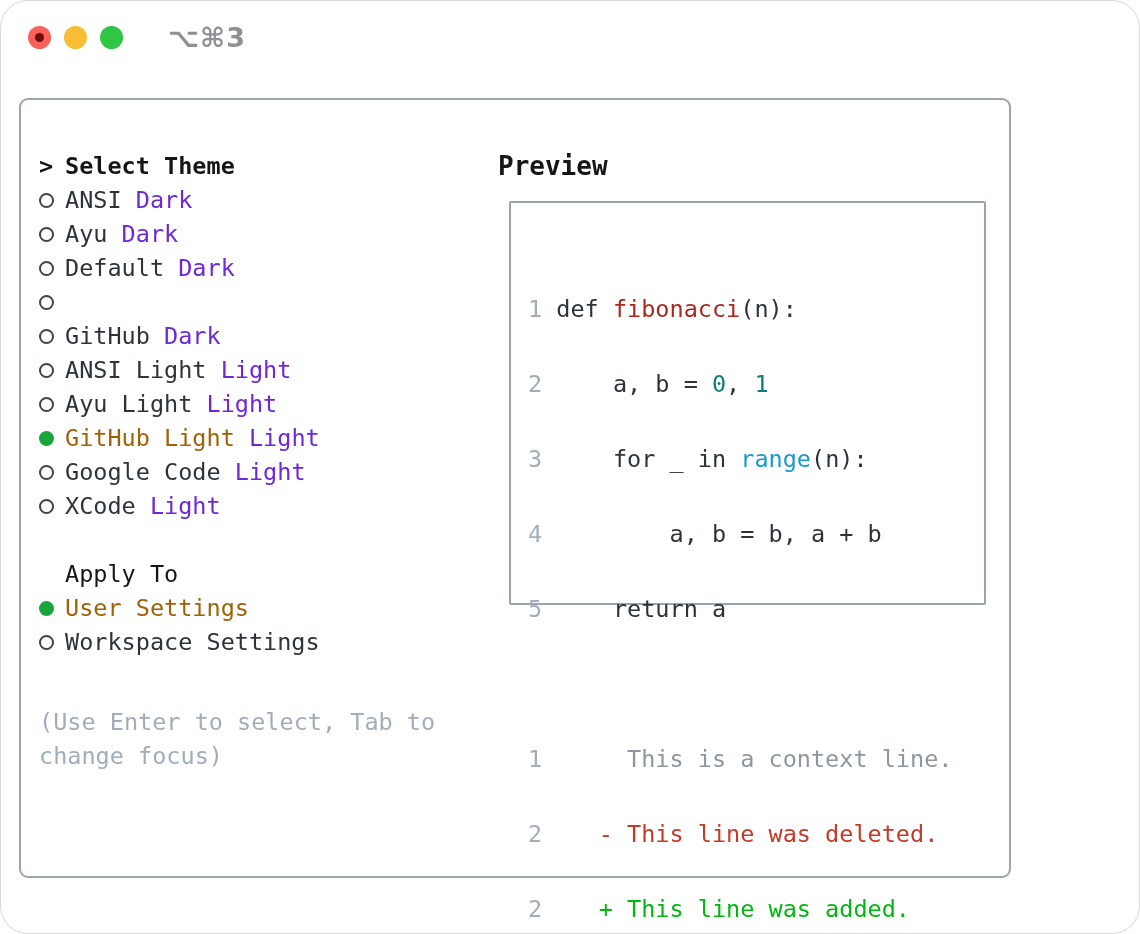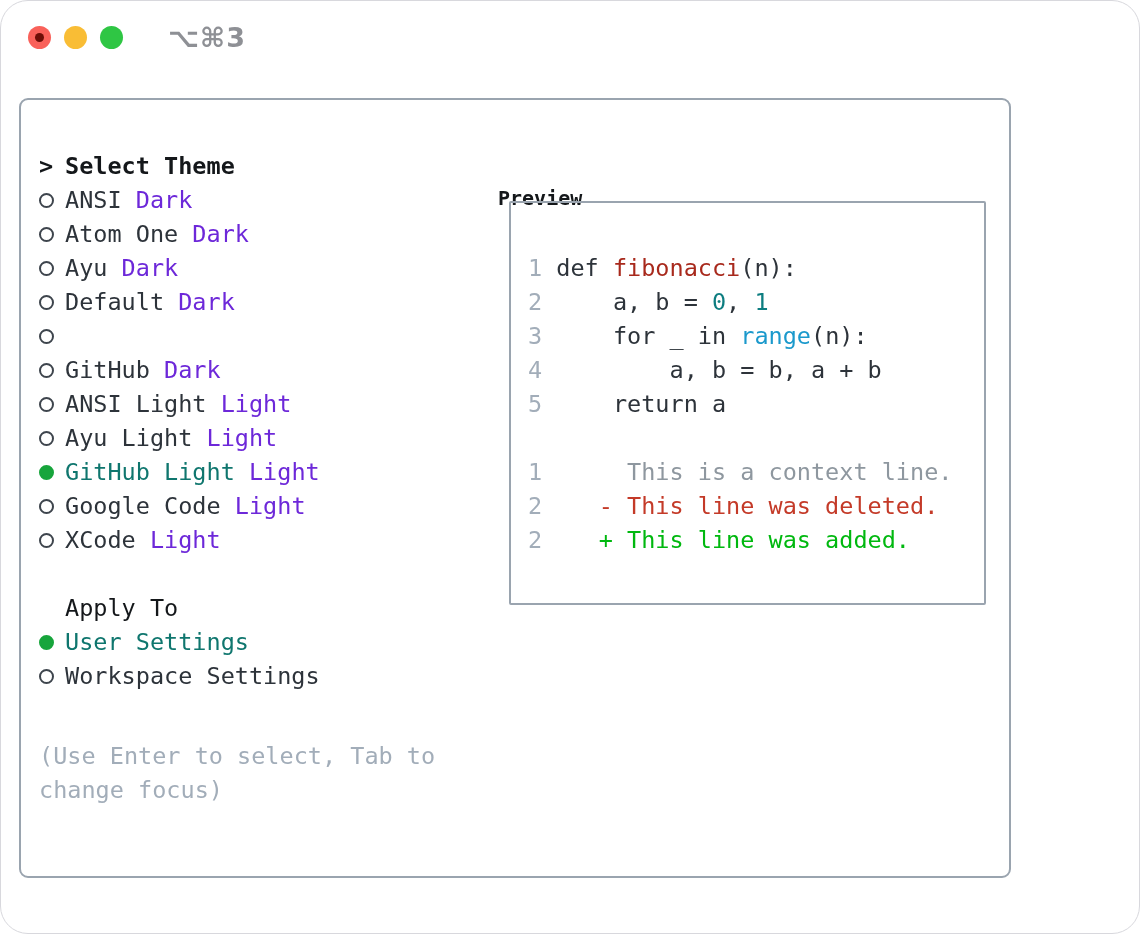--- a/index.html
+++ b/index.html
@@ -23,33 +23,33 @@
   
   .left-col{position:absolute;left:38px;top:148px;width:440px;font-size:23.5px;line-height:34px;color:#2d333a;}
   .row{display:flex;align-items:center;height:34px;}
   .row.blank{height:34px;}
   .prefix{flex:0 0 26px;width:26px;display:flex;align-items:center;}
   .cursor{font-weight:bold;color:#14171a;}
   .radio{width:15px;height:15px;border:2.5px solid #3e454d;border-radius:50%;box-sizing:border-box;}
   .radio.sel{background:#17a53c;border-color:#17a53c;}
   .lbl{white-space:pre;}
   .nm{color:#2d333a;}
-  .nm.sel{color:#0f766e;margin-top:8px;}
+  .nm.sel{color:#a16207;margin-top:8px;}
   .var{color:#6d28d9;}
   .hdr{font-weight:bold;color:#14171a;}
   .hdr2{color:#14171a;}
   .help{color:#a2adb9;white-space:pre;line-height:34px;margin-top:12px;}
 
   
   .preview-hdr{position:absolute;left:497px;top:148px;height:34px;line-height:34px;
-               font-size:20px;font-weight:bold;color:#14171a;margin-top:32px;}
+               font-size:26px;font-weight:bold;color:#14171a;}
   .preview-box{position:absolute;left:508px;top:200px;width:477px;height:404px;
                border:2px solid #9aa4af;border-radius:2px;box-sizing:border-box;}
   .code{position:absolute;left:527px;top:250px;font-size:23.5px;line-height:34px;white-space:pre;color:#2d333a;}
-  .cl{height:34px;}
+  .cl{height:34px;margin-top:41px;}
   .t-ln{color:#a2adb9;}
   .t-pl,.t-kw{color:#2d333a;}
   .t-fn{color:#a8291c;}
   .t-num{color:#0d7d80;}
   .t-bi{color:#1b99cc;}
   .t-ctx{color:#8e979f;text-align:right;}
   .t-del{color:#c43a28;}
   .t-add{color:#00b80f;}
 </style>
 </head>
@@ -73,26 +73,20 @@
       <span class="prefix cursor">&gt;</span>
       <span class="hdr">Select Theme</span>
     </div>
 
     <div id="theme-items">
         <div class="row">
           <span class="prefix">
             <span class="radio"></span>
           </span>
           <span class="lbl"><span class="nm">ANSI</span> <span class="var">Dark</span></span>
-        </div>
-        <div class="row">
-          <span class="prefix">
-            <span class="radio"></span>
-          </span>
-          <span class="lbl"><span class="nm">Atom One</span> <span class="var">Dark</span></span>
         </div>
         <div class="row">
           <span class="prefix">
             <span class="radio"></span>
           </span>
           <span class="lbl"><span class="nm">Ayu</span> <span class="var">Dark</span></span>
         </div>
         <div class="row">
           <span class="prefix">
             <span class="radio"></span>

